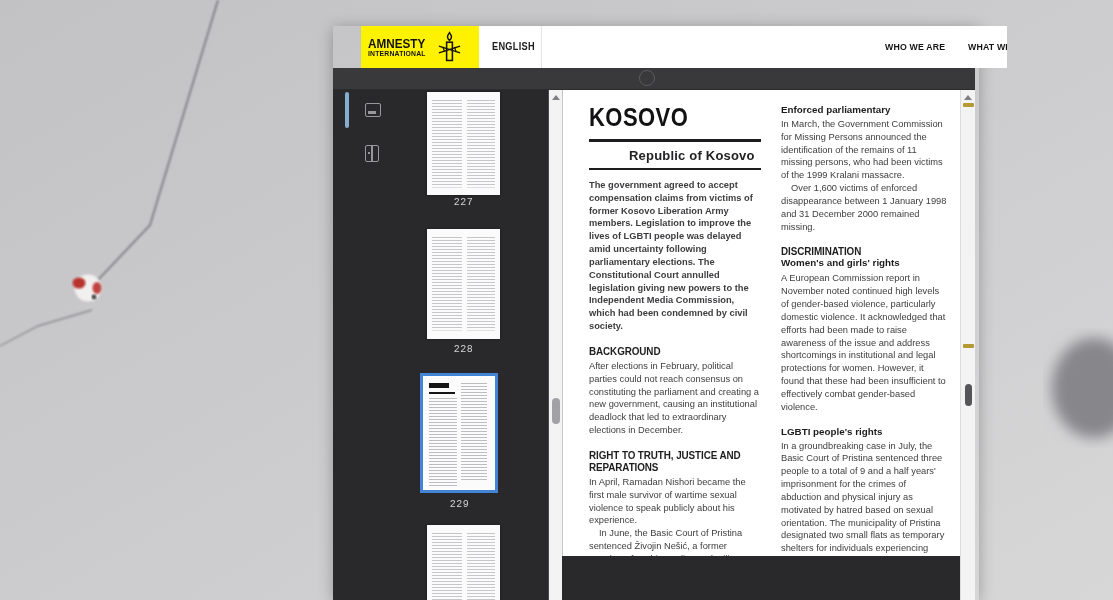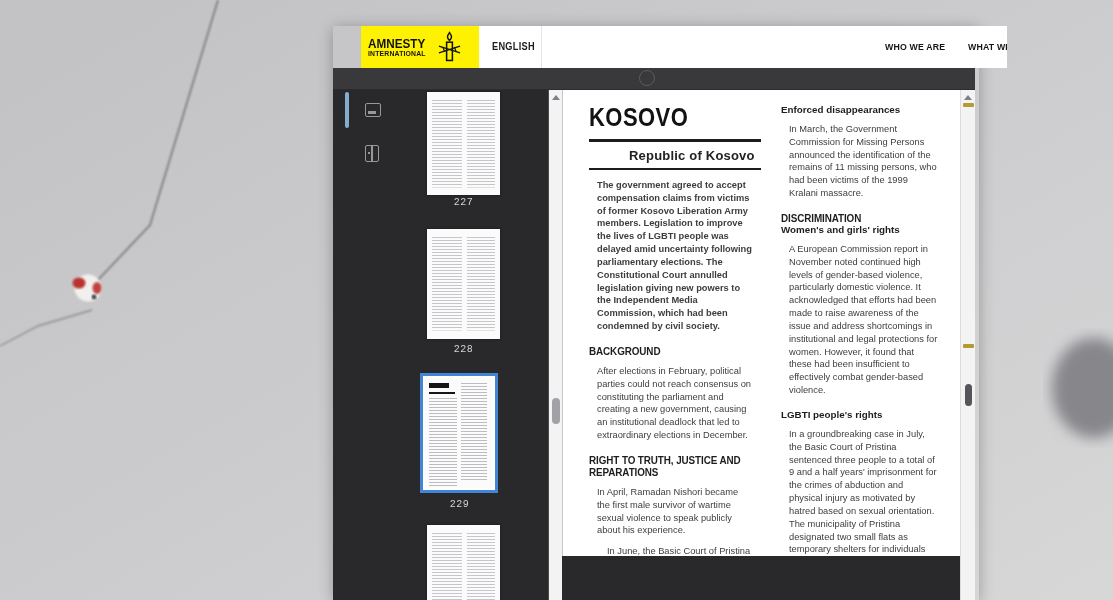--- a/index.html
+++ b/index.html
@@ -93,21 +93,21 @@
   .rule-thick{height:3px;background:#1c1c1e;margin:7px 0 6px;}
   .rule-thin{height:2px;background:#1c1c1e;margin:5px 0 9px;}
   .subtitle{font-size:13px;font-weight:700;color:#232325;letter-spacing:.2px;margin-left:40px;}
   .intro{font-weight:700;font-size:9.6px;line-height:1.4;color:#2d2d30;margin:0 0 12px;}
   .document h2{font-size:10.5px;font-weight:700;color:#1d1d1f;margin:12px 0 3px;letter-spacing:-.1px;
                transform:scaleX(.94);transform-origin:left center;}
   .document h3{font-size:9.8px;font-weight:700;color:#1d1d1f;margin:12px 0 3px;}
   .document h3.top{margin-top:0;}
   .document h2.pair{margin-bottom:0;}
   .document h3.tight{margin-top:0;margin-bottom:4px;}
-  .document p{font-size:9.3px;line-height:1.38;margin:8px;color:#3d3d40;}
+  .document p{font-size:9.3px;line-height:1.38;margin:0;color:#3d3d40;}
   .document p.ind{text-indent:10px;}
 </style>
 </head>
 <body>
 
 <div class="stage">
 
   <svg class="bg-art" width="1113" height="600" viewBox="0 0 1113 600">
     <defs>
       <filter id="blur7">
@@ -198,22 +198,23 @@
             <h2>BACKGROUND</h2>
             <p>After elections in February, political parties could not reach consensus on constituting the parliament and creating a new government, causing an institutional deadlock that led to extraordinary elections in December.</p>
 
             <h2>RIGHT TO TRUTH, JUSTICE AND REPARATIONS</h2>
             <p>In April, Ramadan Nishori became the first male survivor of wartime sexual violence to speak publicly about his experience.</p>
             <p class="ind">In June, the Basic Court of Pristina sentenced Živojin Nešić, a former member of Serbian police and military forces, to 15 years' imprisonment for war crimes committed in 1999, including rape.</p>
             <p class="ind">In May, the government agreed to accept compensation claims from victims of former Kosovo Liberation Army members found guilty by the Kosovo Specialist Chambers in The Hague. In July, at a trial held in their absence, the Basic Court of Pristina sentenced Dragan Denić and Ivica Rajković</p>
           </div>
 
           <div class="colR">
-            <h3 class="top">Enforced disappearances</h3>
+            <h3 class="top">Enforced parliamentary</h3>
             <p>In March, the Government Commission for Missing Persons announced the identification of the remains of 11 missing persons, who had been victims of the 1999 Kralani massacre.</p>
+            <p class="ind">Over 1,600 victims of enforced disappearance between 1 January 1998 and 31 December 2000 remained missing.</p>
 
             <h2 class="pair">DISCRIMINATION</h2>
             <h3 class="tight">Women's and girls' rights</h3>
             <p>A European Commission report in November noted continued high levels of gender-based violence, particularly domestic violence. It acknowledged that efforts had been made to raise awareness of the issue and address shortcomings in institutional and legal protections for women. However, it found that these had been insufficient to effectively combat gender-based violence.</p>
 
             <h3>LGBTI people's rights</h3>
             <p>In a groundbreaking case in July, the Basic Court of Pristina sentenced three people to a total of 9 and a half years' imprisonment for the crimes of abduction and physical injury as motivated by hatred based on sexual orientation. The municipality of Pristina designated two small flats as temporary shelters for individuals experiencing violence because of their sexual orientation or gender identity. No progress was made in opening a specialized shelter, despite commitments from the authorities to do so.</p>
           </div>
         </div>
       </div>

